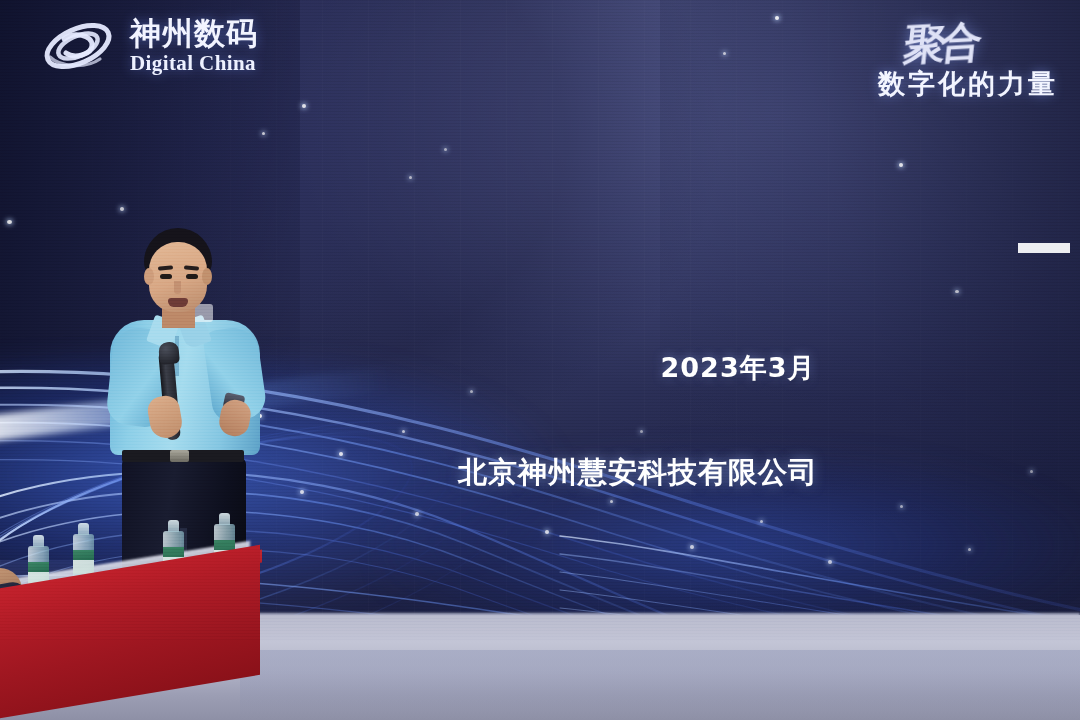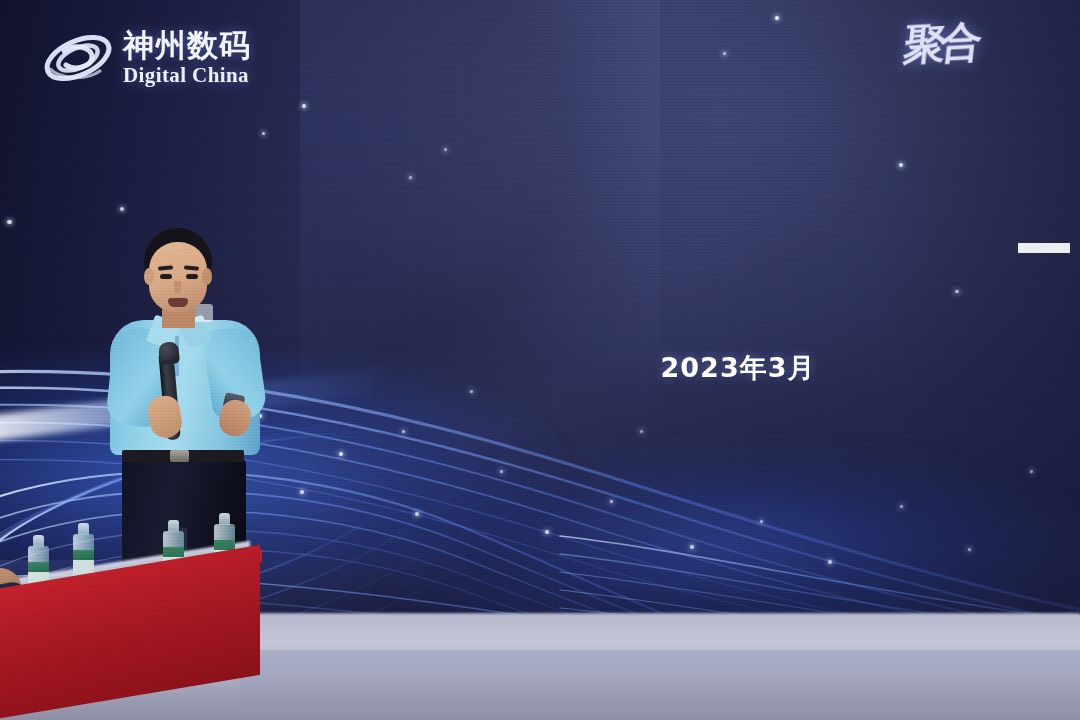--- a/index.html
+++ b/index.html
@@ -147,26 +147,26 @@
     bottom: 0;
     width: 840px;
     height: 70px;
     background: linear-gradient(180deg, rgba(120,130,170,0.30) 0%, rgba(120,130,170,0) 100%);
   }
 
   
   .logo-dc {
     position: absolute;
     left: 40px;
-    top: 18px;
+    top: 6px;
     width: 240px;
     height: 80px;
     display: flex;
     align-items: center;
-    gap: 7px;
+    gap: 14px;
   }
   .dc-mark {
     width: 76px; height: 62px;
     position: relative;
     flex: 0 0 auto;
   }
   .dc-text {
     display: flex;
     flex-direction: column;
     line-height: 1;
@@ -602,23 +602,25 @@
       </svg>
     </div>
     <div class="dc-text">
       <span class="dc-cn">神州数码</span>
       <span class="dc-en">Digital China</span>
     </div>
   </div>
 
   <div class="logo-juhe">
     <div class="juhe-cali">聚合</div>
+    <div class="juhe-sub">数字化的力量</div>
   </div>
 
   <div class="slide-date">2023年3月</div>
+  <div class="slide-company">北京神州慧安科技有限公司</div>
   <div class="bright-bar"></div>
 
   <div class="speaker">
     <div class="sp-legs"></div>
     <div class="sp-leg-split"></div>
     <div class="sp-torso"></div>
     <div class="sp-arm-l"></div>
     <div class="sp-arm-r"></div>
     <div class="sp-collar-l"></div>
     <div class="sp-collar-r"></div>

